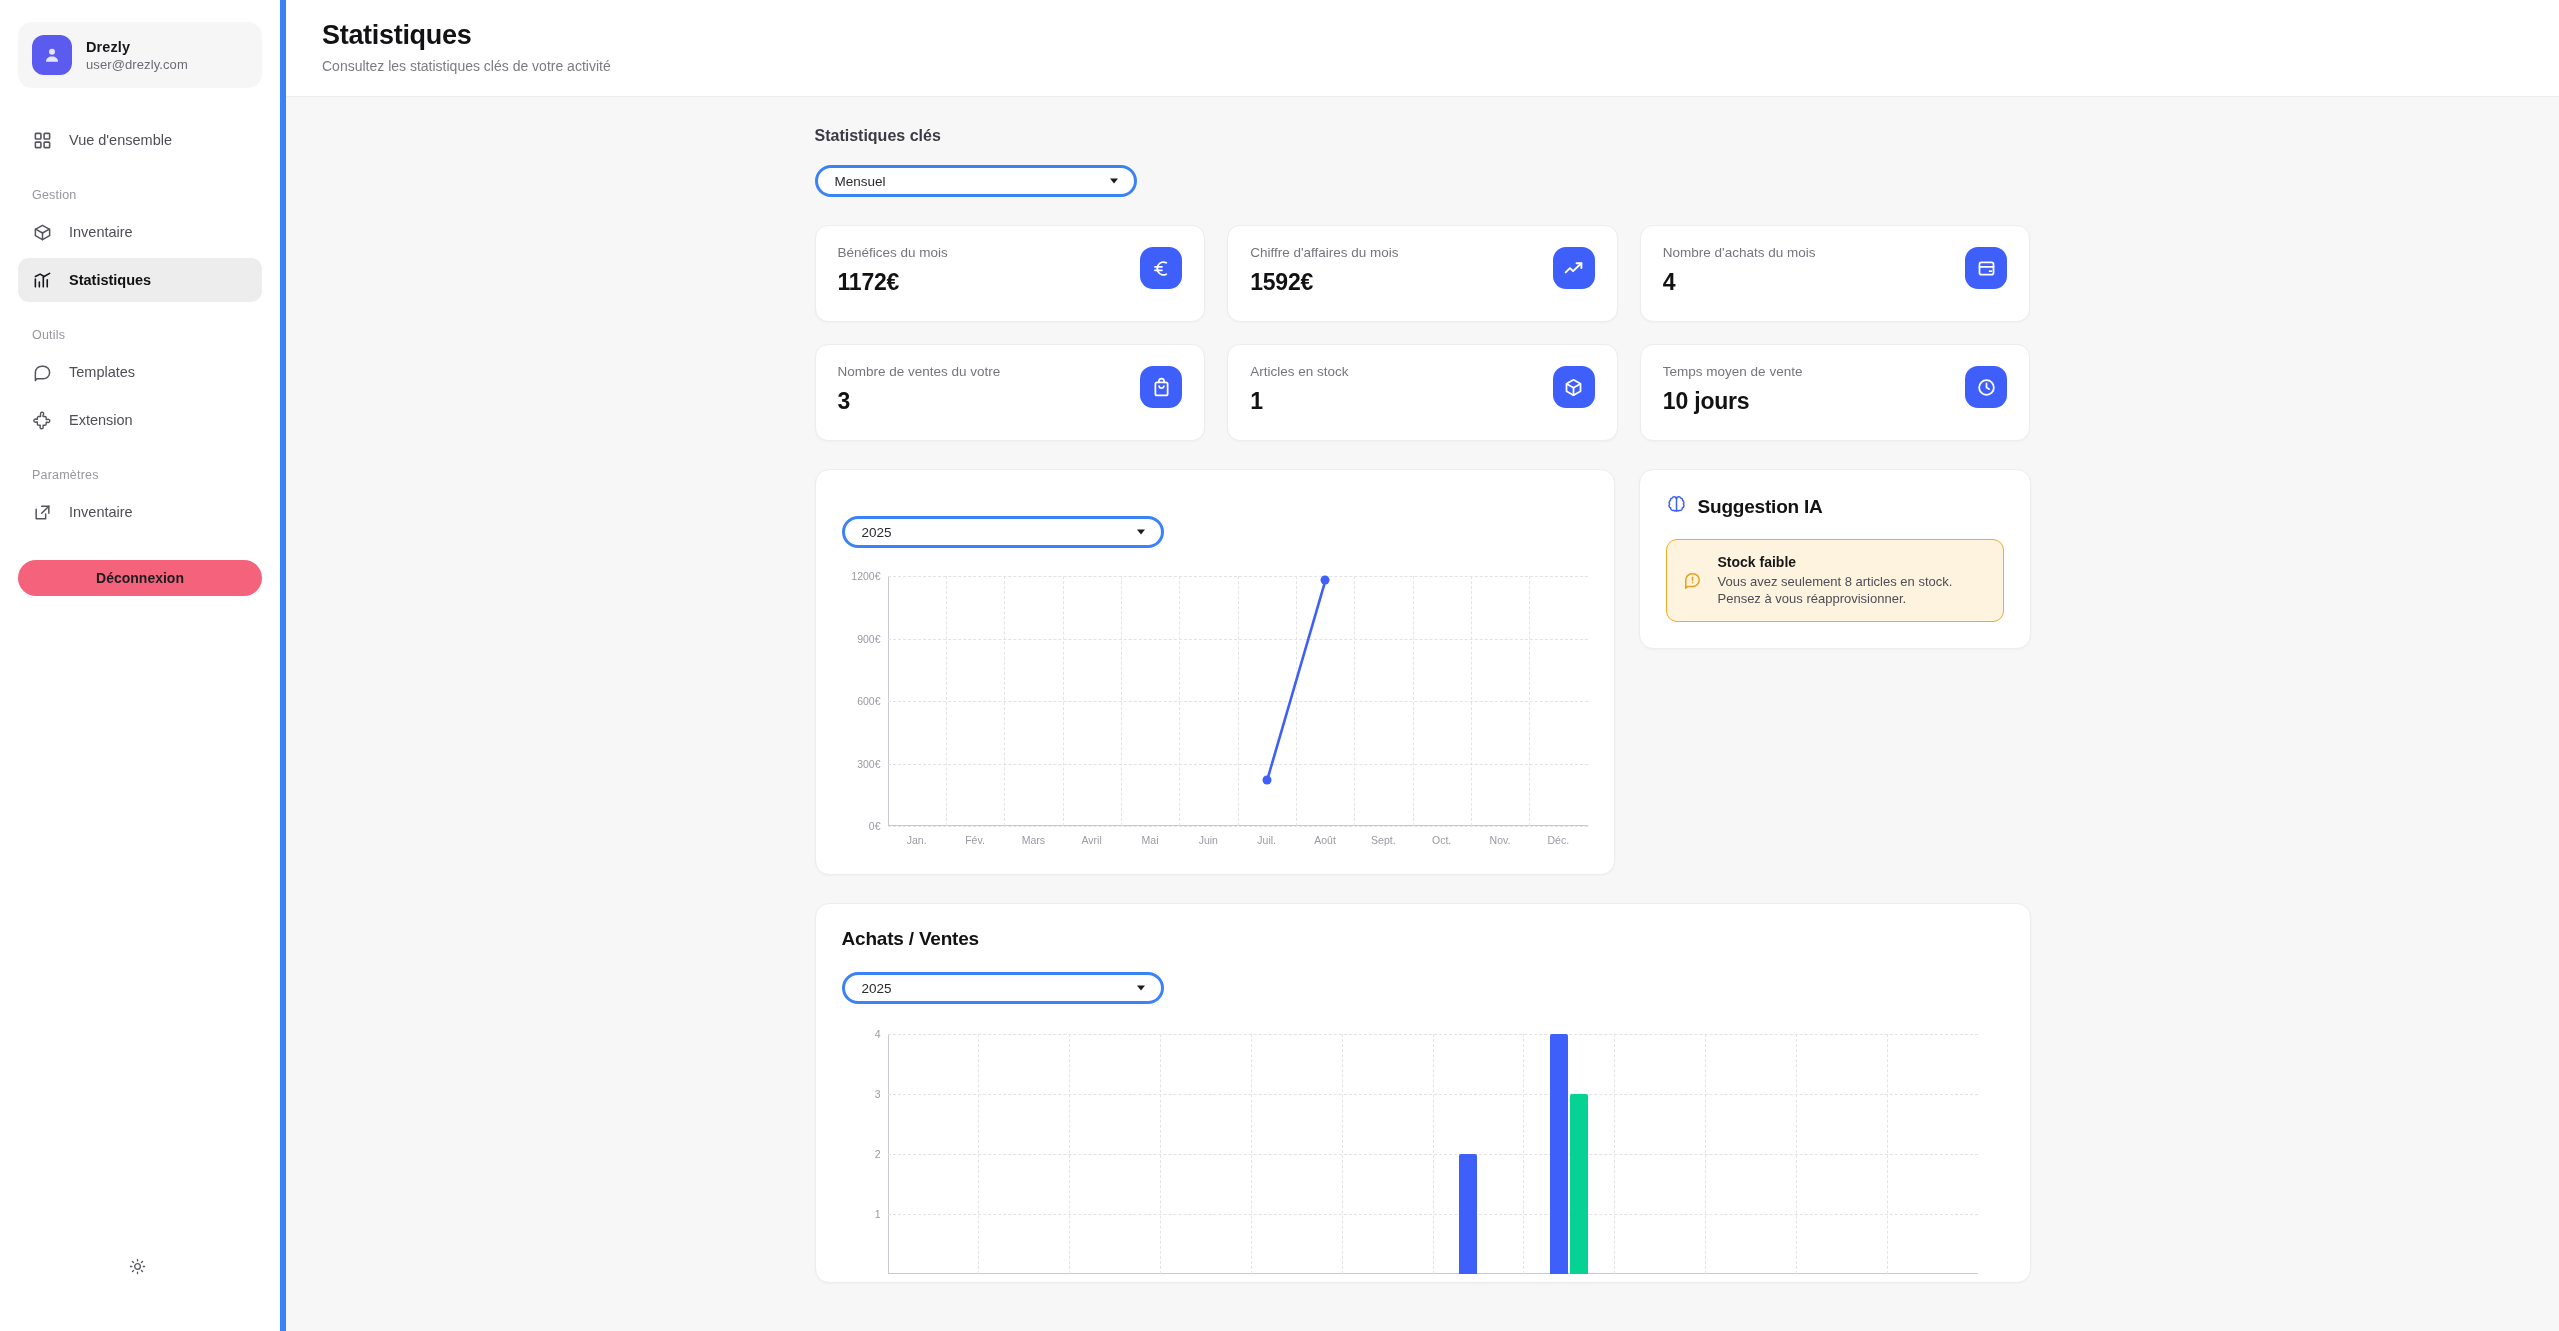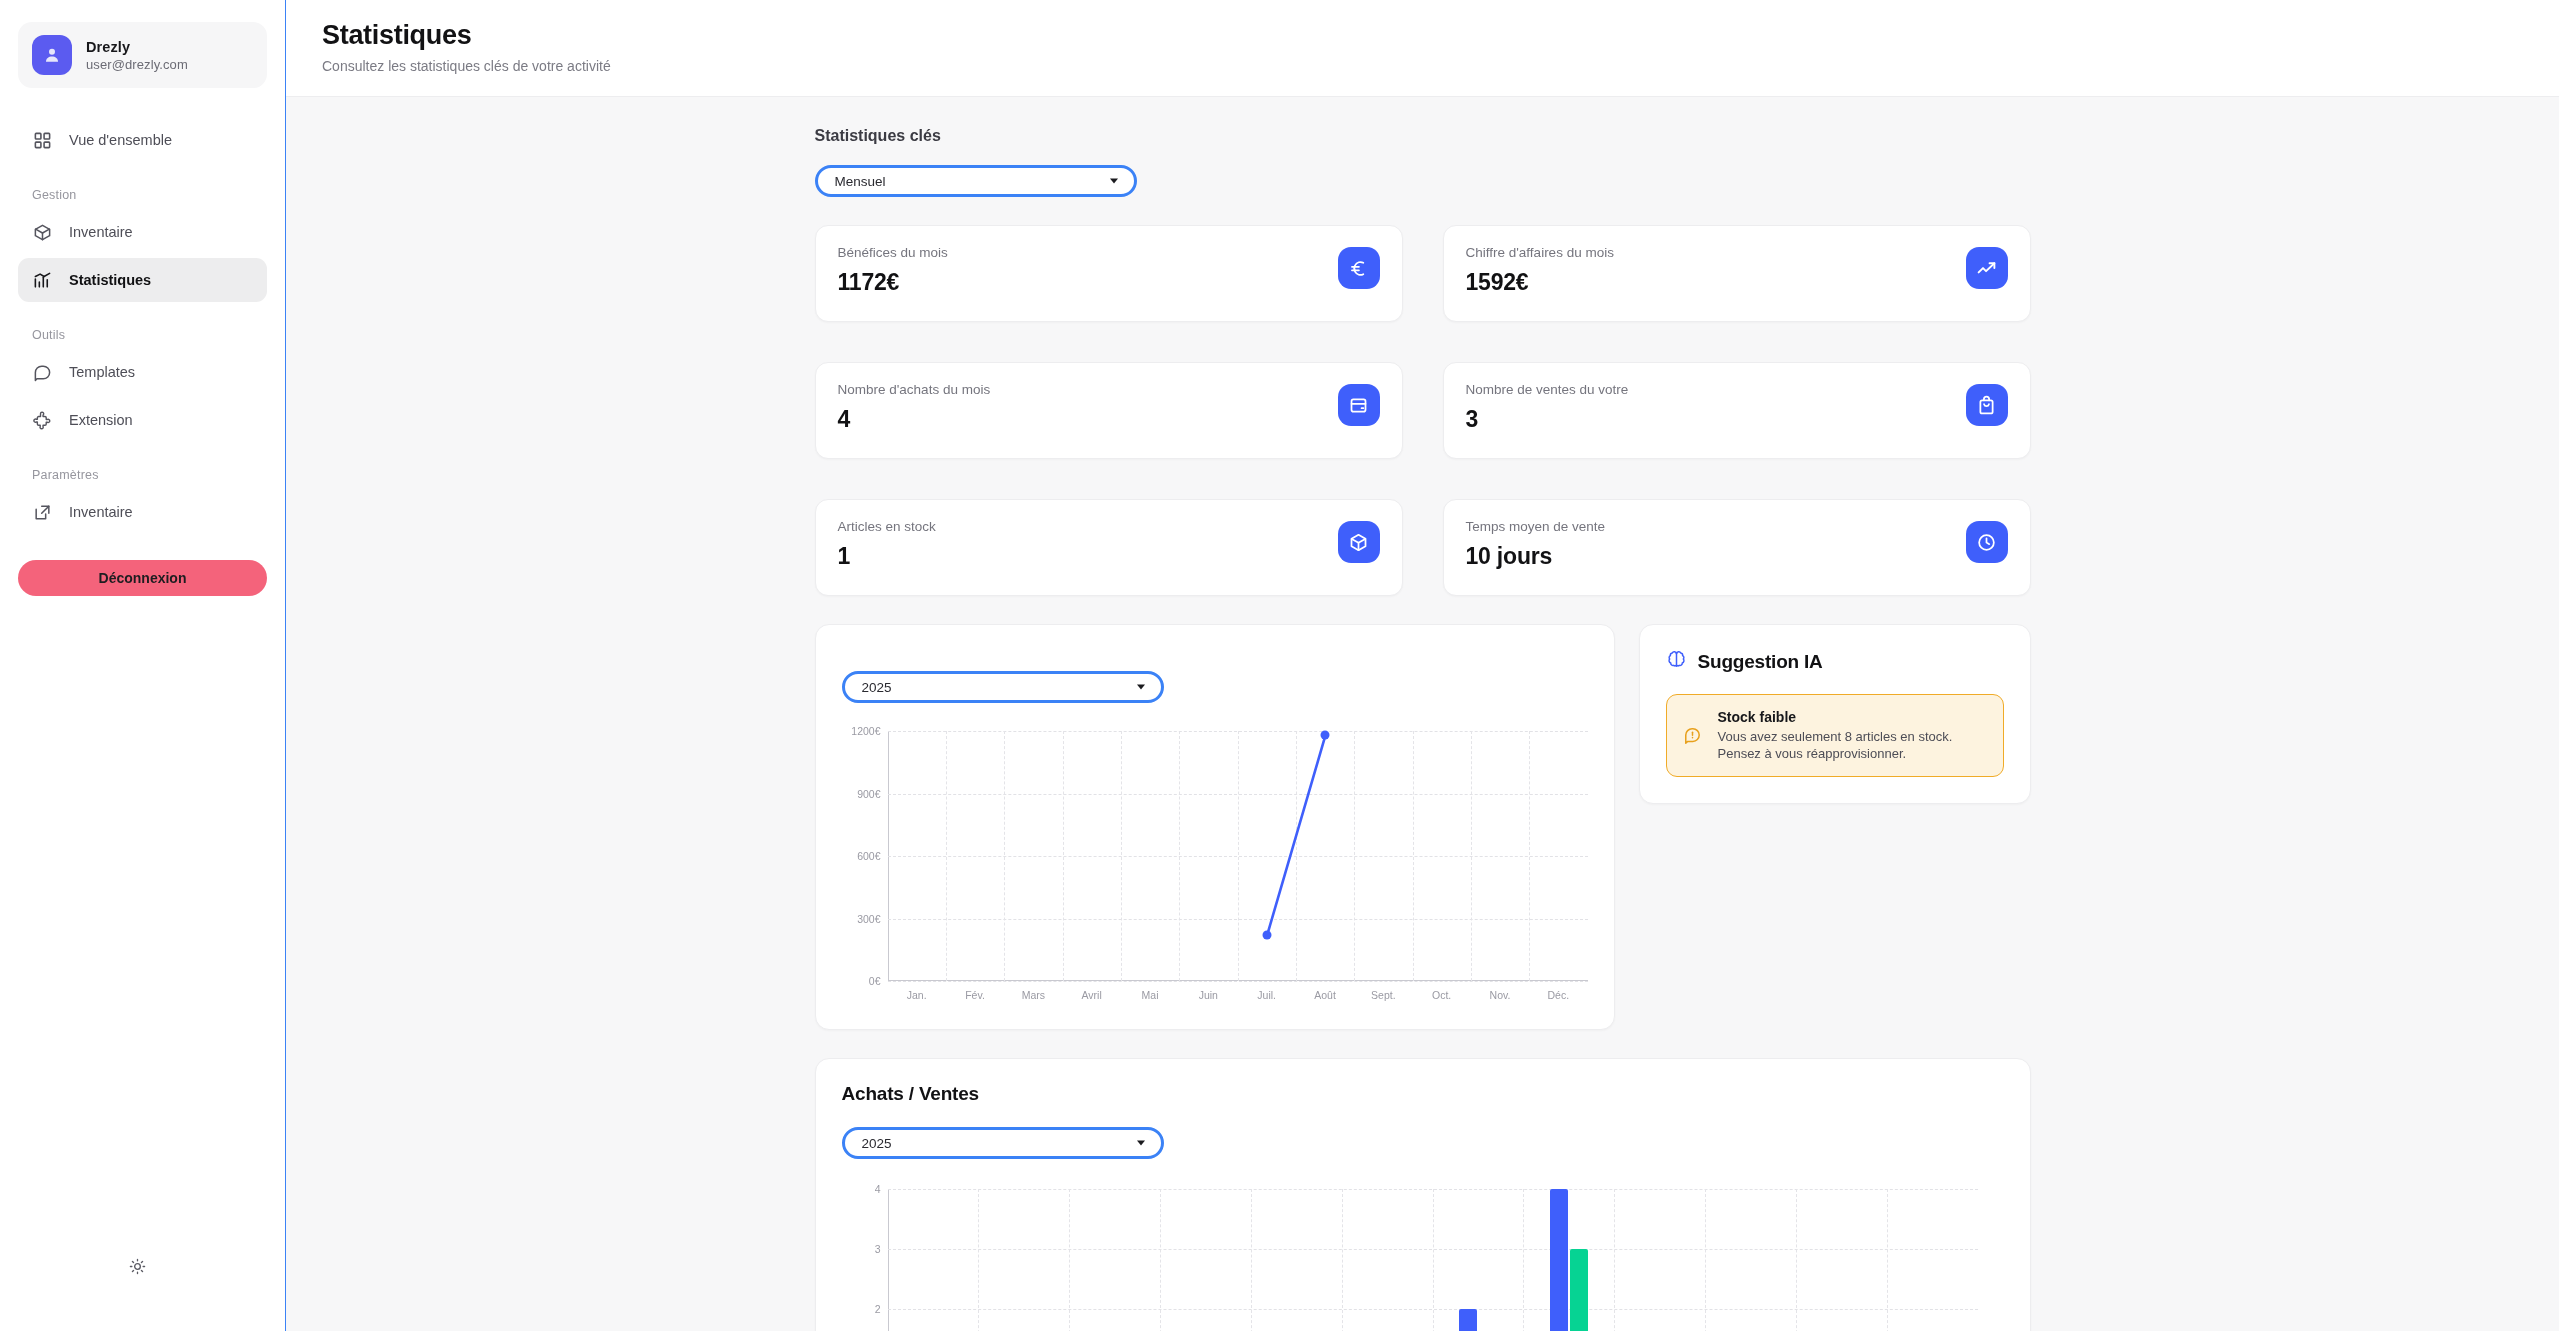--- a/index.html
+++ b/index.html
@@ -10,21 +10,21 @@
     background: #ffffff;
     font-family: "Liberation Sans", "DejaVu Sans", sans-serif;
     -webkit-font-smoothing: antialiased;
   }
   .app { display: flex; width: 2559px; height: 1331px; }
 
   
   .sidebar {
     width: 286px; height: 1331px; flex: 0 0 286px;
     background: #ffffff;
-    border-right: 1px solid #3b82f6;
+    border-right: 6px solid #3b82f6;
     display: flex; flex-direction: column;
     padding: 18px 18px 0 18px;
     position: relative;
   }
   .user-card {
     display: flex; align-items: center; gap: 14px;
     background: #f6f6f7; border-radius: 14px;
     padding: 13px 14px; margin: 4px 0 30px 0;
   }
   .avatar {
@@ -91,22 +91,22 @@
   }
   .select .caret {
     position: absolute; right: 16px; top: 50%; transform: translateY(-50%);
     width: 0; height: 0;
     border-left: 4.5px solid transparent; border-right: 4.5px solid transparent;
     border-top: 5.5px solid #1b1b1f;
   }
 
   
   .stat-grid {
-    display: grid; grid-template-columns: repeat(2, 1fr);
-    gap: 40px; margin-top: 24px;
+    display: grid; grid-template-columns: repeat(3, 1fr);
+    gap: 22px; margin-top: 24px;
   }
   .stat-card {
     background: #ffffff; border: 1px solid #ededef; border-radius: 13px;
     height: 97px; padding: 19px 22px;
     display: flex; align-items: flex-start; justify-content: space-between;
     box-shadow: 0 1px 2px rgba(16,16,20,.03);
   }
   .stat-left { display: flex; flex-direction: column; gap: 9px; }
   .stat-label { font-size: 13.5px; color: #75757e; }
   .stat-value { font-size: 23px; font-weight: 700; color: #121214; letter-spacing: -.2px; }

